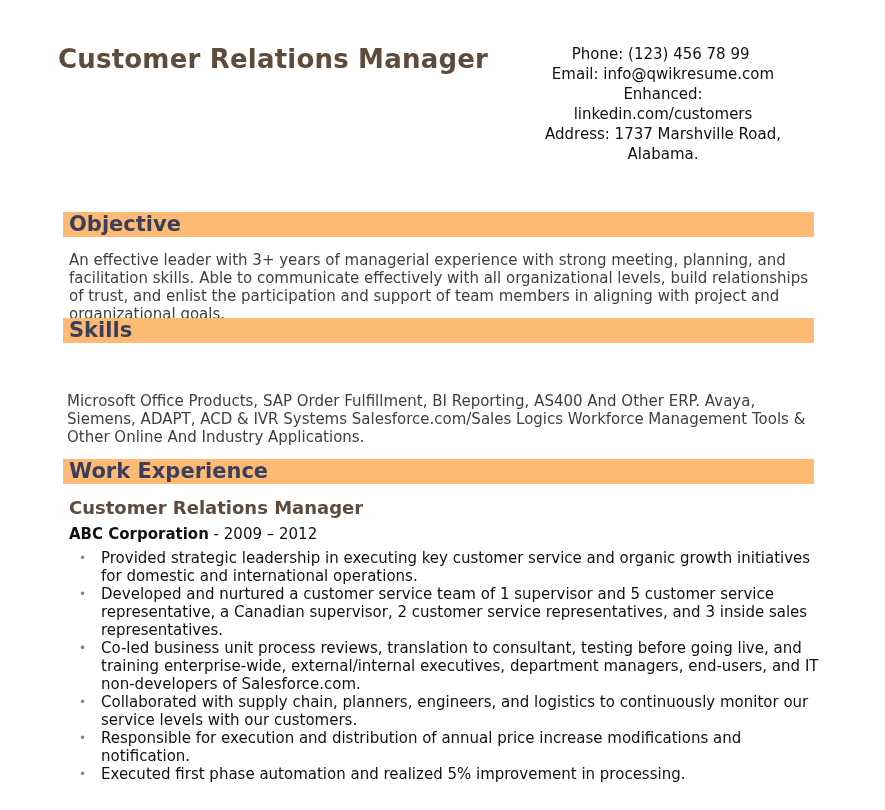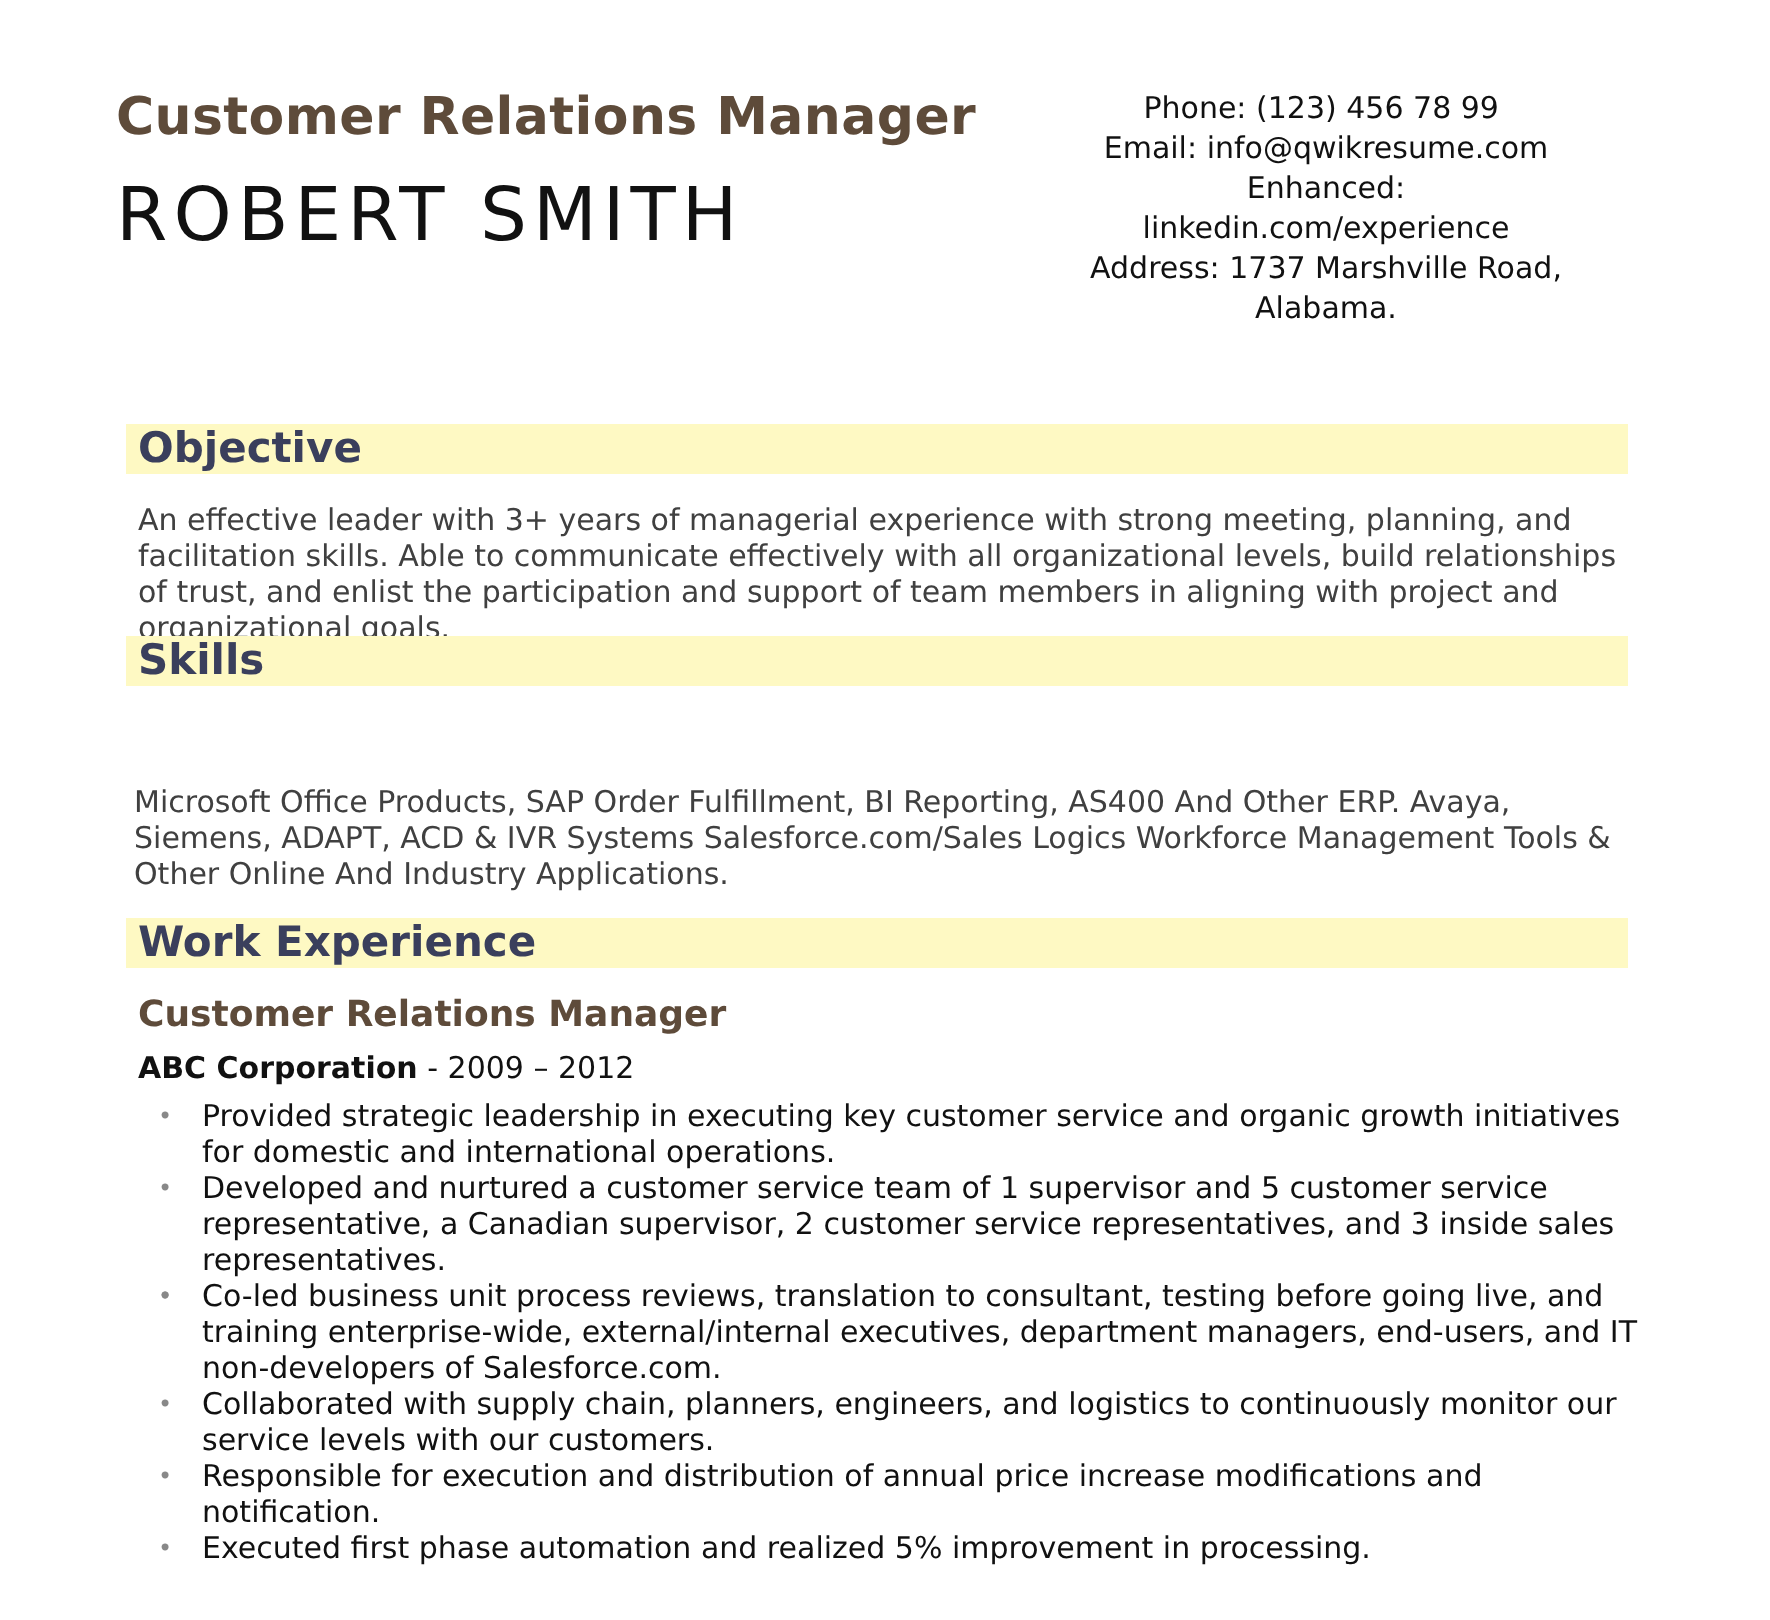--- a/index.html
+++ b/index.html
@@ -54,21 +54,21 @@
     .contact .line { display: block; white-space: nowrap; }
     .contact a {
       color: #777777;
       text-decoration: underline;
     }
     .section-bar {
       position: absolute;
       left: 63px;
       width: 751px;
       height: 25px;
-      background: #fef9c3;
+      background: #fdba74;
     }
     .section-bar .label {
       position: absolute;
       left: 6px;
       top: -1px;
       font-size: 21px;
       font-weight: bold;
       color: #3a3f5c;
       line-height: 26px;
       white-space: nowrap;
@@ -121,36 +121,35 @@
       top: 0;
       color: #888888;
       font-size: 12px;
     }
   </style>
 </head>
 <body>
 
 <div class="header">
   <div class="job-title">Customer Relations Manager</div>
-  <div class="person-name">ROBERT SMITH</div>
 
   <div class="contact">
     <span class="line">
       <span>Phone:</span>
       <span>(123) 456 78 99</span>&nbsp;
     </span>
     <span class="line">
       <span>Email:</span>
       <span>info@qwikresume.com</span>
     </span>
     <span class="line">
       <span>Enhanced:</span>
     </span>
     <span class="line">
-      <span>linkedin.com/experience</span>
+      <span>linkedin.com/customers</span>
     </span>
     <span class="line">
       <span>Address:</span>
       <span>1737 Marshville Road,</span>
     </span>
     <span class="line">
       <span>Alabama.</span>
     </span>
   </div>
 </div>

